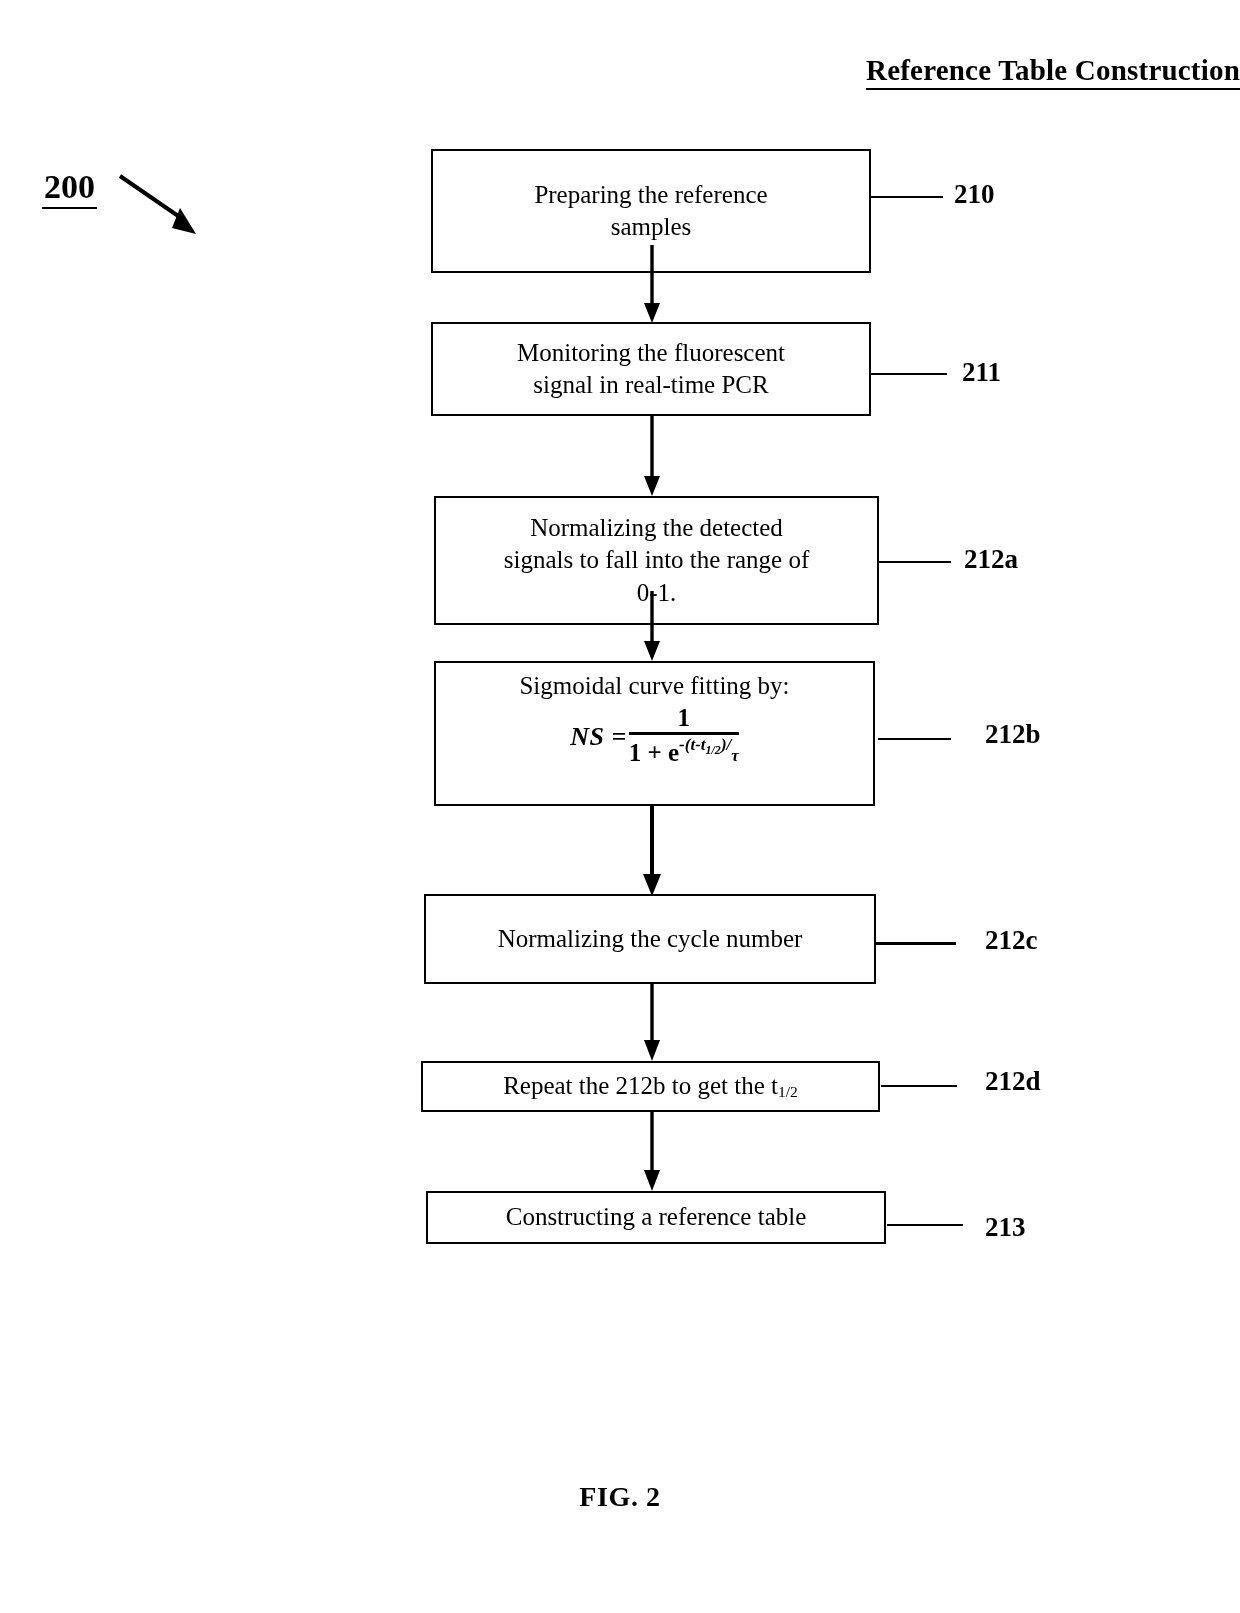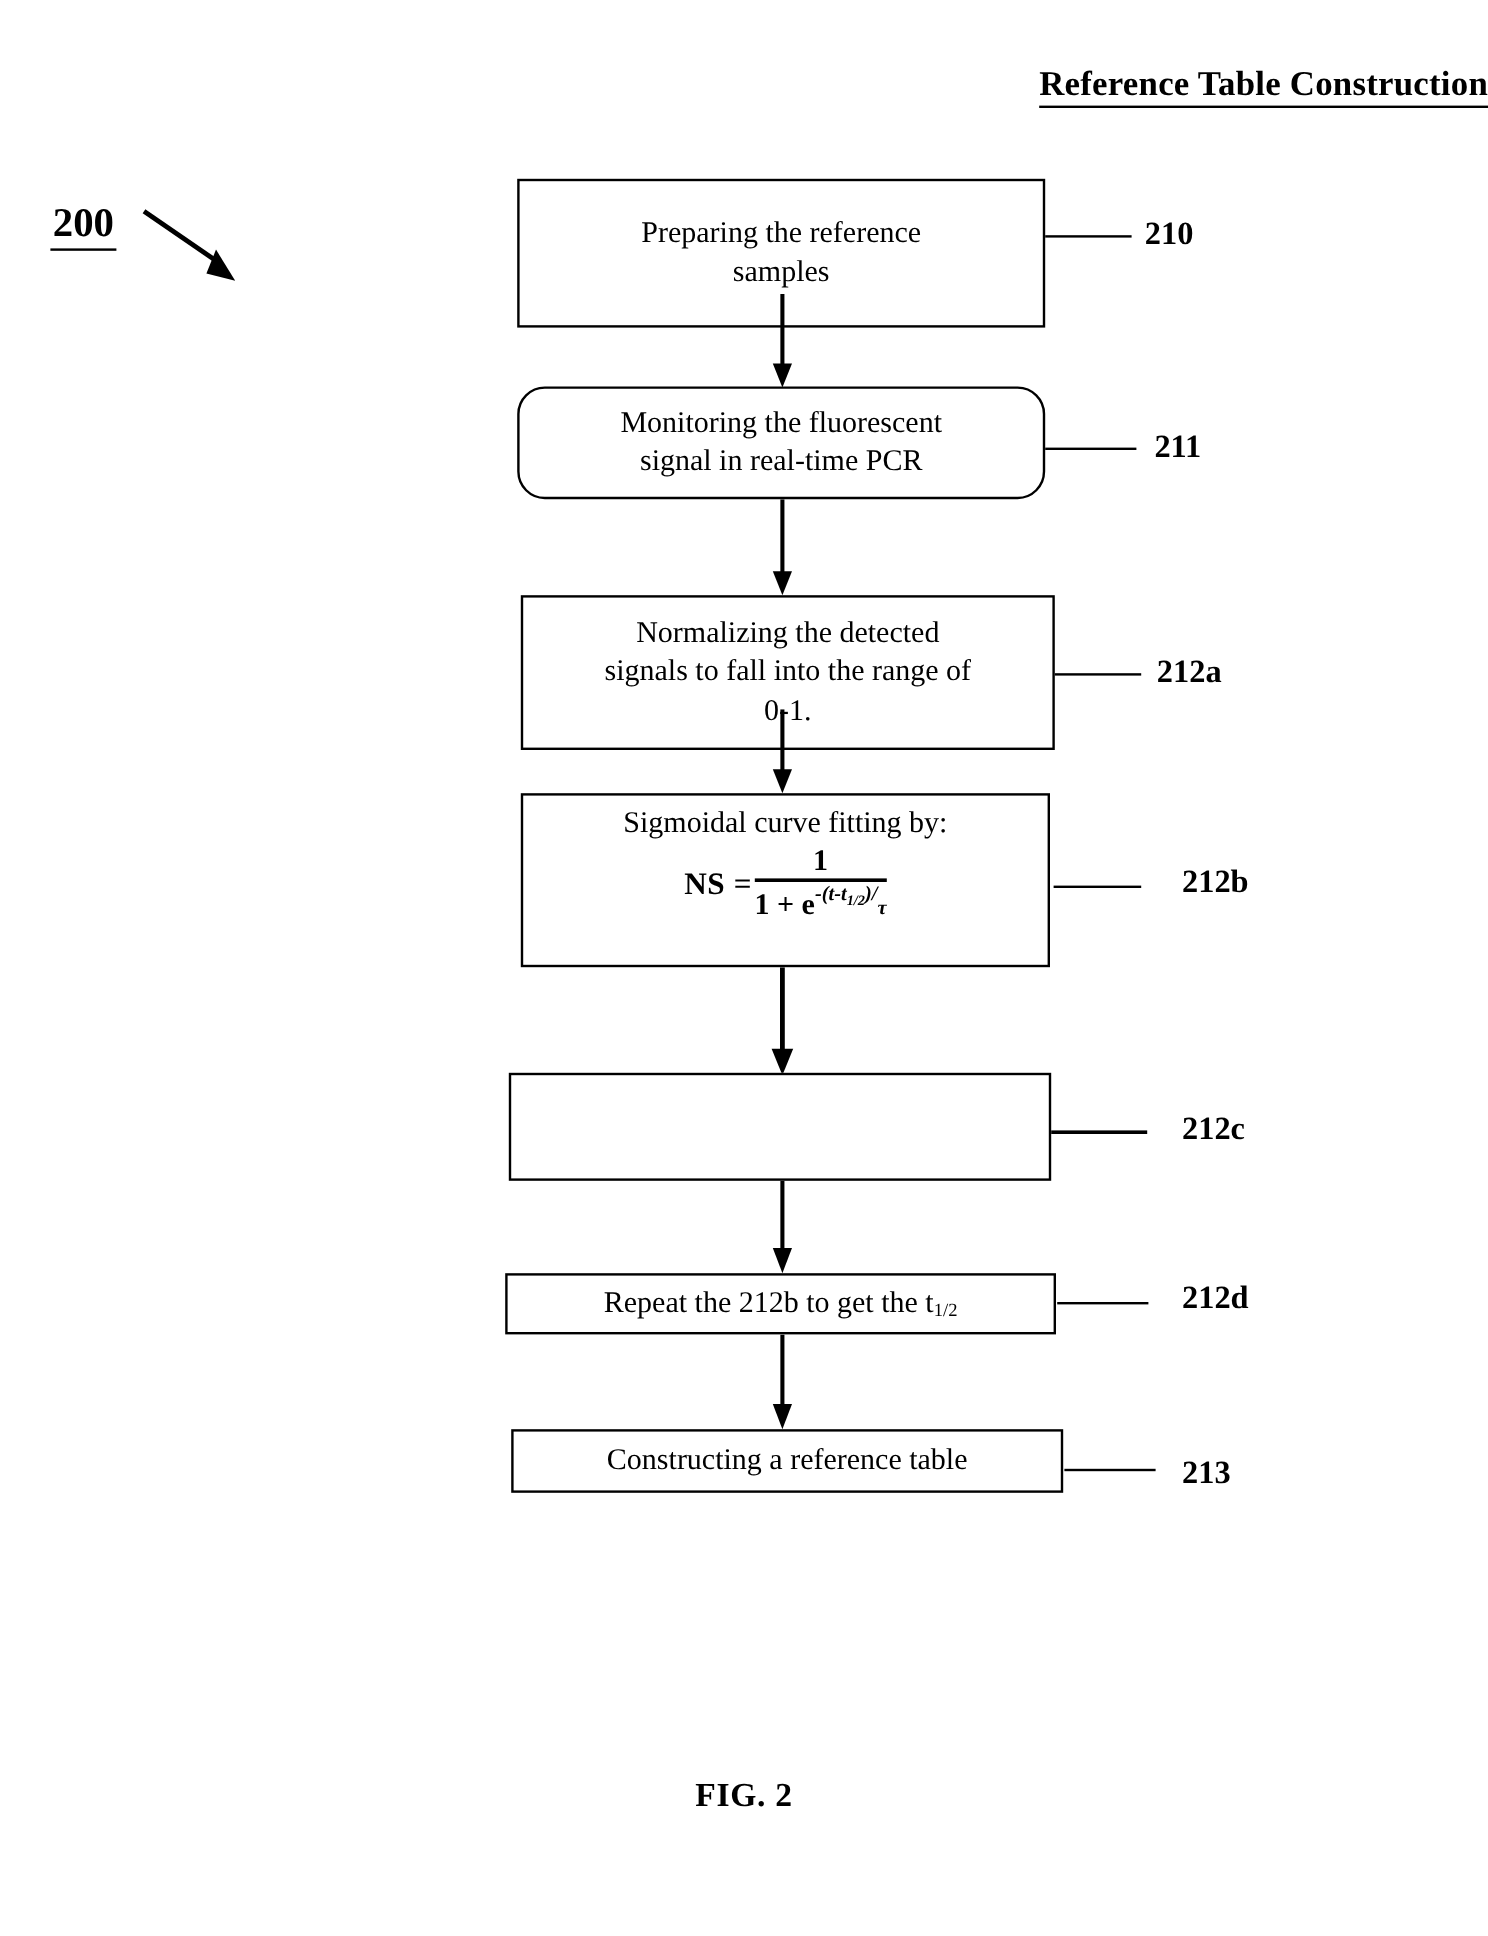--- a/index.html
+++ b/index.html
@@ -61,21 +61,21 @@
     display: flex;
     align-items: center;
     justify-content: center;
     text-align: center;
     font-size: 25px;
     line-height: 1.30;
     padding: 4px 10px;
   }
 
   #box-210  { left: 431px; top: 149px; width: 440px; height: 124px; }
-  #box-211  { left: 431px; top: 322px; width: 440px; height: 94px; border-radius: 23px; }
+  #box-211  { left: 431px; top: 322px; width: 440px; height: 94px; }
   #box-212a { left: 434px; top: 496px; width: 445px; height: 129px; }
   #box-212b { left: 434px; top: 661px; width: 441px; height: 145px; }
   #box-212c { left: 424px; top: 894px; width: 452px; height: 90px; }
   #box-212d { left: 421px; top: 1061px; width: 459px; height: 51px; }
   #box-213  { left: 426px; top: 1191px; width: 460px; height: 53px; }
 
   #box-212a .txt { position: relative; z-index: 3; }
   #box-212b { display: block; padding-top: 8px; }
 
   
@@ -88,20 +88,21 @@
     align-items: center;
     justify-content: center;
     margin-top: 4px;
     font-size: 25px;
   }
   .formula-lhs {
     font-weight: bold;
     font-size: 26px;
     margin-right: 2px;
     letter-spacing: 0.5px;
+    font-style: italic;
   }
   .frac {
     display: inline-flex;
     flex-direction: column;
     align-items: center;
     vertical-align: middle;
   }
   .frac .num {
     font-weight: bold;
     font-size: 25px;
@@ -240,20 +241,21 @@
 <div class="leader" style="left:878px; top:738px; width:73px;"></div>
 <div class="ref-num" style="left:985px; top:719px;">212b</div>
 
 <svg class="connector" style="left:640px; top:806px;" width="24" height="92" viewBox="0 0 24 92">
   <line x1="12" y1="0" x2="12" y2="72" stroke="#000" stroke-width="4"></line>
   <polygon points="3,68 21,68 12,90" fill="#000"></polygon>
 </svg>
 
 <div class="flow-box" id="box-212c">
   <div>
+    <div>Normalizing the cycle number</div>
   </div>
 </div>
 <div class="leader" style="left:876px; top:942px; width:80px; height:3px;"></div>
 <div class="ref-num" style="left:985px; top:925px;">212c</div>
 
 <svg class="connector" style="left:640px; top:984px;" width="24" height="79" viewBox="0 0 24 79">
   <line x1="12" y1="0" x2="12" y2="60" stroke="#000" stroke-width="3.4"></line>
   <polygon points="4,56 20,56 12,77" fill="#000"></polygon>
 </svg>
 

